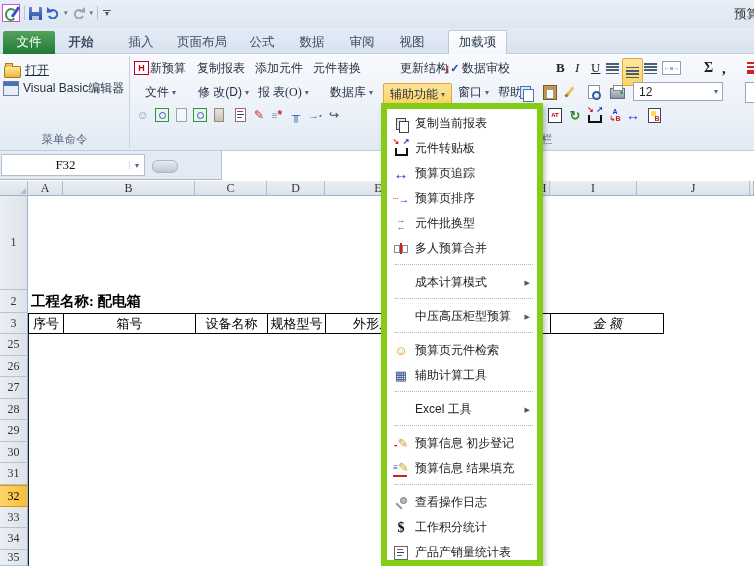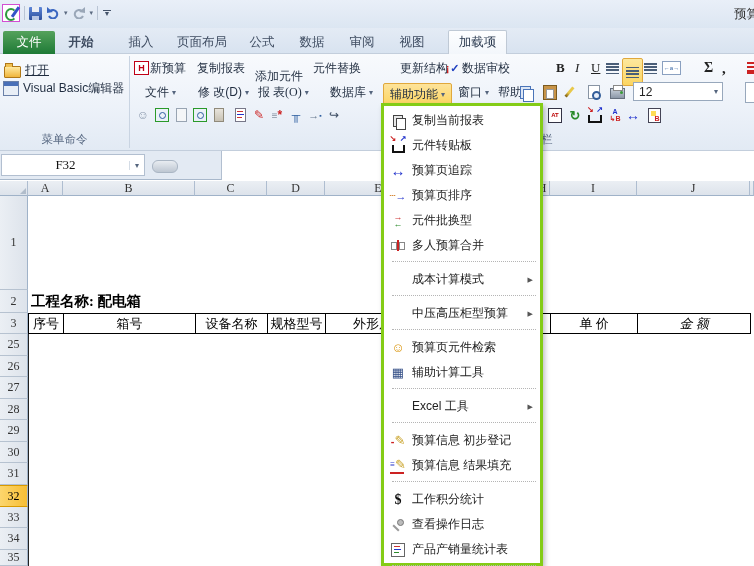--- a/index.html
+++ b/index.html
@@ -141,21 +141,21 @@
   .grid-title{position:absolute;left:31px;top:112px;font-family:"Liberation Serif",serif;
     font-weight:bold;font-size:14.5px;color:#000;white-space:nowrap;}
   .hdrrow{position:absolute;left:28px;top:133px;height:21px;display:flex;}
   .hdrcell{height:21px;box-sizing:border-box;border:1px solid #000;margin-left:-1px;
     font-family:"Liberation Serif",serif;font-size:13px;color:#000;text-align:center;
     line-height:19px;overflow:hidden;white-space:nowrap;flex:none;background:#fff;}
   .hdrcell:first-child{margin-left:0;}
   .tbl-left-border{position:absolute;left:28px;top:154px;width:1px;height:232px;background:#222;}
   
   .menu{position:absolute;left:381px;top:103px;width:162px;height:463px;background:#fff;
-    border:3px solid #84cc16;box-sizing:border-box;box-shadow:2px 3px 5px rgba(0,0,0,.25);
+    border:6px solid #84cc16;box-sizing:border-box;box-shadow:2px 3px 5px rgba(0,0,0,.25);
     z-index:60;padding-top:2px;}
   .mitem{height:25px;display:flex;align-items:center;}
   .mwell{width:28px;flex:none;display:flex;align-items:center;justify-content:center;}
   .mlabel{font-size:12px;color:#222;white-space:nowrap;}
   .marrow{margin-left:auto;margin-right:7px;font-size:7px;color:#555;}
   .marrow::before{content:"▶";}
   .msep{height:5px;border-top:1px dotted #B5B5B5;margin:3px 4px 0 8px;}
   
   .mic{display:flex;align-items:center;justify-content:center;}
   .mi-copy{position:relative;width:8px;height:10px;border:1px solid #444;background:#E8E8E8;}
@@ -245,21 +245,21 @@
     <div class="grp-label" style="left:0;top:78px;width:129px;">菜单命令</div>
     <div class="grp1-sep"></div>
     <div class="g2label" style="left:541px;top:78px;">栏</div>
 
     <div class="rowA">
       <span class="rowitem" style="left:134px;">
           <span class="rb-newbudget">H</span>
         </span>
       <span class="rowitem" style="left:150px;">新预算</span>
       <span class="rowitem" style="left:197px;">复制报表</span>
-      <span class="rowitem" style="left:255px;margin-top:8px;">添加元件</span>
+      <span class="rowitem" style="left:255px;">添加元件</span>
       <span class="rowitem" style="left:313px;">元件替换</span>
       <span class="rowitem" style="left:400px;">更新结构</span>
       <span class="rowitem rb-check" style="left:446px;"></span>
       <span class="rowitem" style="left:462px;">数据审校</span>
       <span class="rowitem fmt fmt-b" style="left:556px;">B</span>
       <span class="rowitem fmt fmt-i" style="left:575px;">I</span>
       <span class="rowitem fmt fmt-u" style="left:591px;">U</span>
       <span class="rowitem" style="left:606px;">
           <span class="al-lines"></span>
         </span>
@@ -435,21 +435,20 @@
       <div class="rhcell" style="height:16px;">35</div>
     </div>
     <div class="grid-title">工程名称: 配电箱</div>
     <div class="hdrrow">
       <span class="hdrcell" style="width:36px;">序号</span>
       <span class="hdrcell" style="width:133px;">箱号</span>
       <span class="hdrcell" style="width:73px;">设备名称</span>
       <span class="hdrcell" style="width:59px;">规格型号</span>
       <span class="hdrcell" style="width:108px;">外形尺寸</span>
       <span class="hdrcell" style="width:119px;"></span>
-      <span class="hdrcell" style="width:88px;">单 价</span>
       <span class="hdrcell" style="width:114px;font-style:italic;">金 额</span>
     </div>
     <div class="tbl-left-border"></div>
   </div>
 
   <div class="menu">
     <div class="mitem">
       <span class="mwell">
           <span class="mic mi-copy"></span>
         </span>
@@ -525,32 +524,32 @@
     </div>
     <div class="mitem">
       <span class="mwell">
           <span class="mic mi-pen2"></span>
         </span>
       <span class="mlabel">预算信息 结果填充</span>
     </div>
     <div class="msep"></div>
     <div class="mitem">
       <span class="mwell">
+          <span class="mic mi-pin"></span>
+        </span>
+      <span class="mlabel">查看操作日志</span>
+    </div>
+    <div class="mitem">
+      <span class="mwell">
           <span class="mic mi-dollar"></span>
         </span>
       <span class="mlabel">工作积分统计</span>
     </div>
     <div class="mitem">
       <span class="mwell">
-          <span class="mic mi-pin"></span>
-        </span>
-      <span class="mlabel">查看操作日志</span>
-    </div>
-    <div class="mitem">
-      <span class="mwell">
           <span class="mic mi-table"></span>
         </span>
       <span class="mlabel">产品产销量统计表</span>
     </div>
     <div class="msep"></div>
 
   </div>
 
 </div>
 

